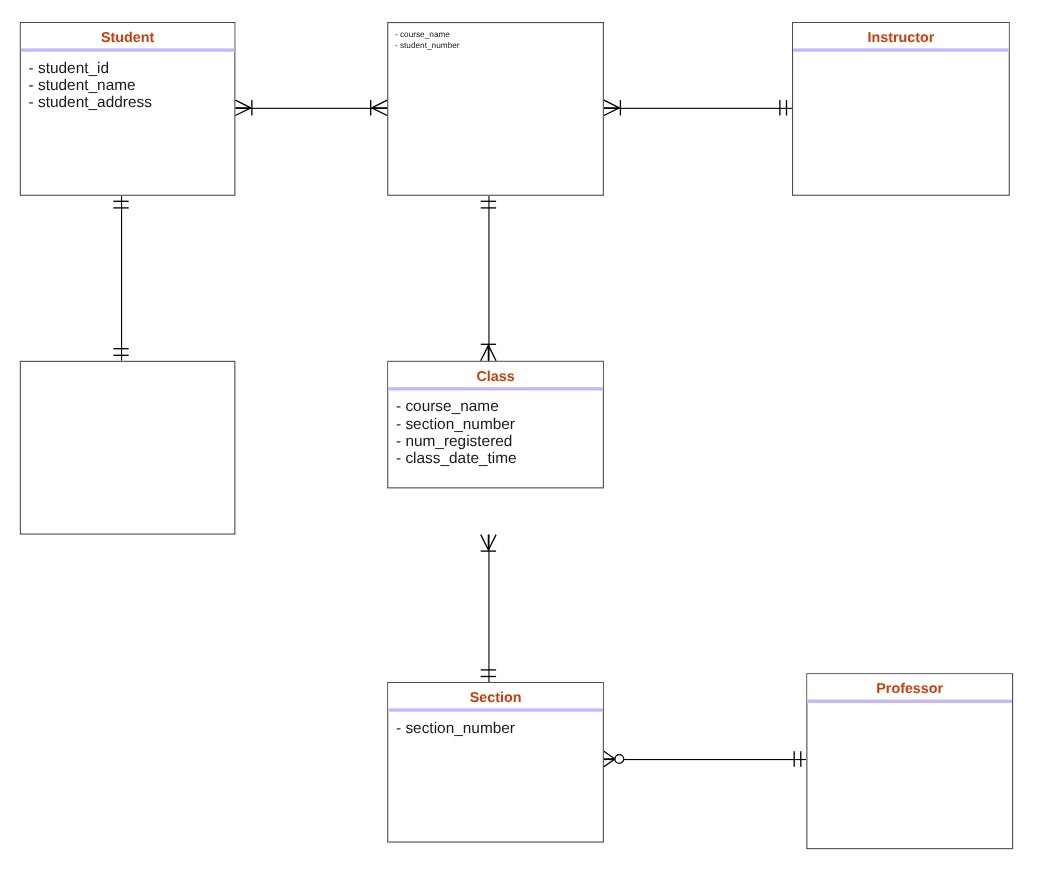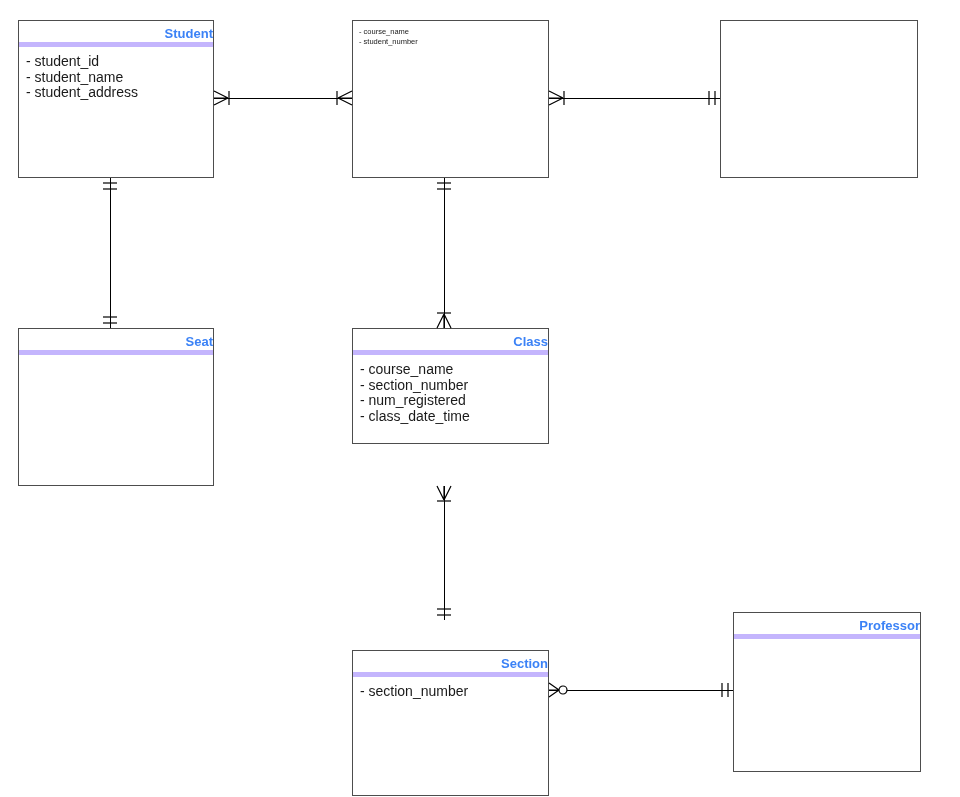--- a/index.html
+++ b/index.html
@@ -24,25 +24,25 @@
     position: absolute;
     box-sizing: border-box;
     background: #ffffff;
     border: 1px solid #4d4d4d;
     z-index: 3;
   }
   .entity-header {
     box-sizing: border-box;
     height: 26px;
     line-height: 25px;
-    text-align: right;
+    text-align: center;
     font-weight: bold;
     font-size: 13px;
-    color: #3b82f6;
-    border-bottom: 5px solid #c4b5fd;
+    color: #c2410c;
+    border-bottom: 3px solid #c4b5fd;
     background: #ffffff;
     white-space: nowrap;
   }
   .entity-body {
     box-sizing: border-box;
     padding: 7px 0 0 7px;
   }
   .attr {
     font-size: 14px;
     line-height: 15.5px;
@@ -193,34 +193,34 @@
           <div class="attr">- student_address</div>
         </div>
       </div>
       <div class="entity small-attrs" style="left: 352px; top: 20px; width: 197px; height: 158px;">
         <div class="entity-body">
           <div class="attr">- course_name</div>
           <div class="attr">- student_number</div>
         </div>
       </div>
       <div class="entity" style="left: 720px; top: 20px; width: 198px; height: 158px;">
+        <div class="entity-header">Instructor</div>
       </div>
       <div class="entity" style="left: 18px; top: 328px; width: 196px; height: 158px;">
-        <div class="entity-header">Seat</div>
       </div>
       <div class="entity" style="left: 352px; top: 328px; width: 197px; height: 116px;">
         <div class="entity-header">Class</div>
         <div class="entity-body">
           <div class="attr">- course_name</div>
           <div class="attr">- section_number</div>
           <div class="attr">- num_registered</div>
           <div class="attr">- class_date_time</div>
         </div>
       </div>
-      <div class="entity" style="left: 352px; top: 620px; width: 197px; height: 146px; margin-top: 30px;">
+      <div class="entity" style="left: 352px; top: 620px; width: 197px; height: 146px;">
         <div class="entity-header">Section</div>
         <div class="entity-body">
           <div class="attr">- section_number</div>
         </div>
       </div>
       <div class="entity" style="left: 733px; top: 612px; width: 188px; height: 160px;">
         <div class="entity-header">Professor</div>
       </div>
     </div>
 </div>

